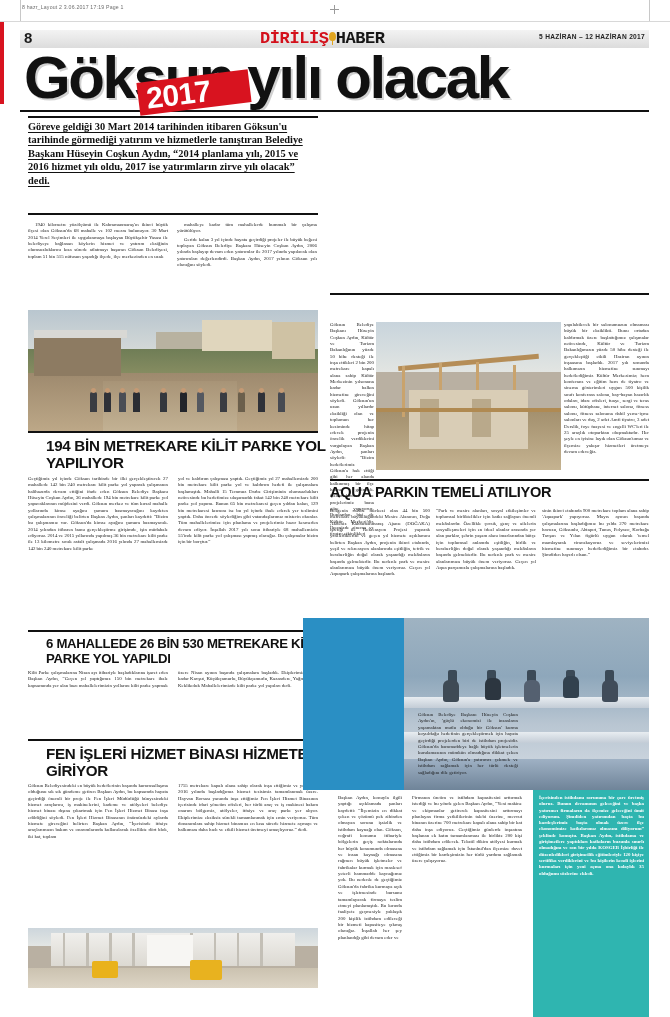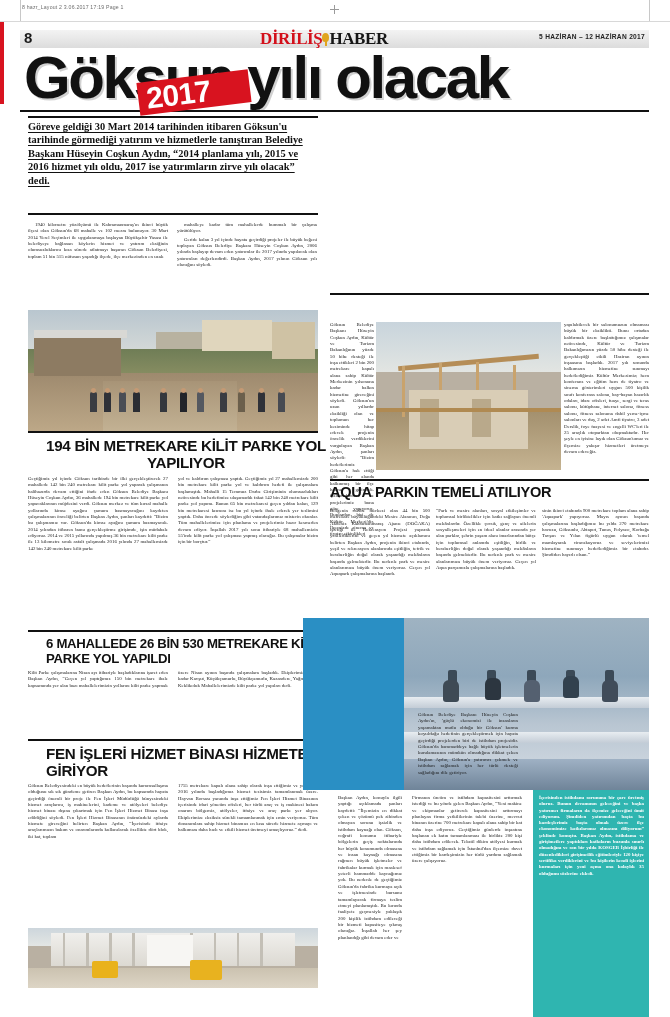--- a/index.html
+++ b/index.html
@@ -50,21 +50,21 @@
     background: linear-gradient(to bottom,#f3f3f3 0%, #e9e9e9 45%, #dcdcdc 100%);
   }
   .page-number {
     position: absolute; left: 4px; top: 3px;
     font-size: 15px; font-weight: bold; color: #1a1a1a;
     font-family: "Liberation Sans", sans-serif;
   }
   .mast-logo {
     position: absolute; left: 240px; top: 3px;
     font-size: 17px; font-weight: bold; letter-spacing: -0.4px;
-    font-family: Liberation Serif, serif;
+    font-family: Liberation Mono, monospace;
     white-space: nowrap;
   }
   .mast-dirilis { color: #d3101b; }
   .mast-haber { color: #161616; }
   .mast-tulip {
     display: inline-block; position: relative;
     width: 7px; height: 14px; vertical-align: -2px;
     margin: 0 0px;
   }
   .mast-tulip i {
@@ -197,21 +197,21 @@
 
   
   .sec-head {
     position: absolute;
     font-family: "Liberation Sans", sans-serif;
     font-weight: bold; color: #111;
     letter-spacing: -0.3px;
   }
   .rule-thick{ position: absolute; background: #111; height: 2px; }
 
-  #h194   { left: 46px;  top: 437px; width: 280px; font-size: 15.2px; line-height: 17px; text-align: center; }
+  #h194   { left: 46px;  top: 437px; width: 280px; font-size: 15.2px; line-height: 17px; }
   #h194bar{ left: 28px;  top: 436px; width: 4px; height: 36px; background:#d8131f; }
   #h194rule{ left: 28px; top: 431px; width: 290px; }
 
   #h6mah  { left: 46px;  top: 636px; width: 282px; font-size: 13.2px; line-height: 15px; }
   #h6bar  { left: 28px;  top: 635px; width: 4px; height: 32px; background:#d8131f; }
   #h6rule { left: 28px;  top: 630px; width: 290px; }
 
   #hfen   { left: 46px;  top: 745px; width: 282px; font-size: 15.2px; line-height: 17px; }
   #hfenbar{ left: 28px;  top: 744px; width: 4px; height: 36px; background:#d8131f; }
   #hfenrule{left: 28px;  top: 739px; width: 290px; }

